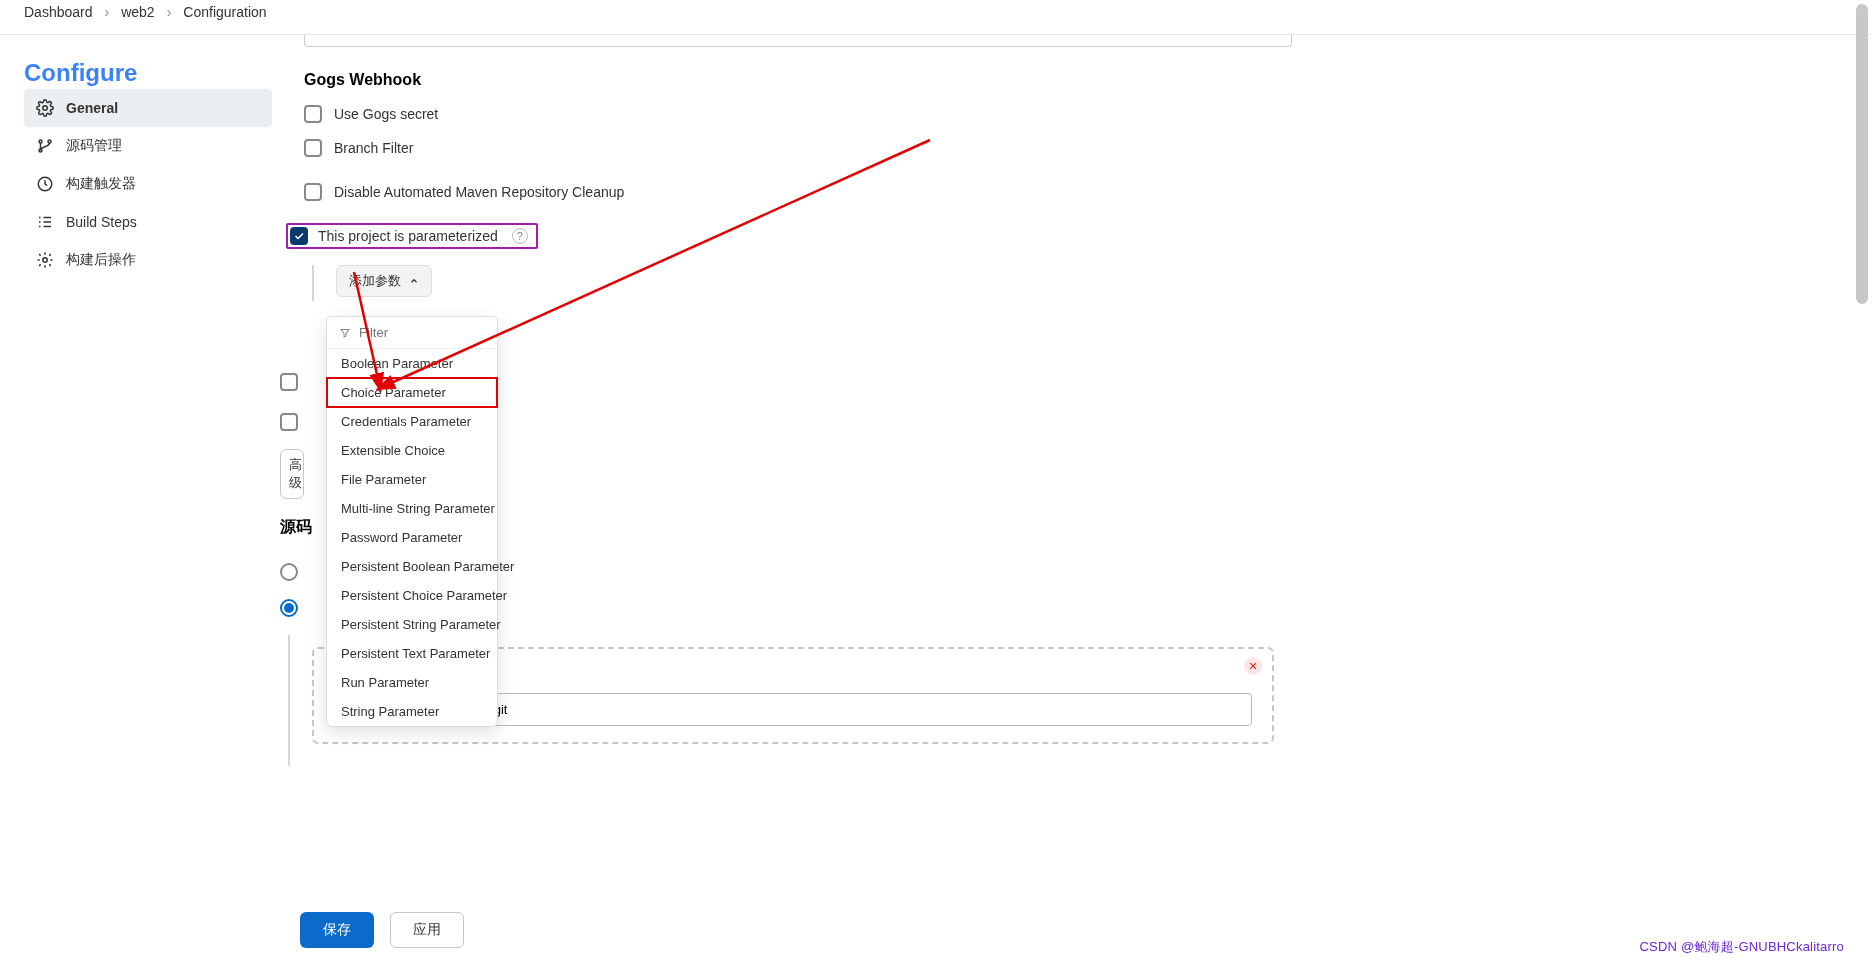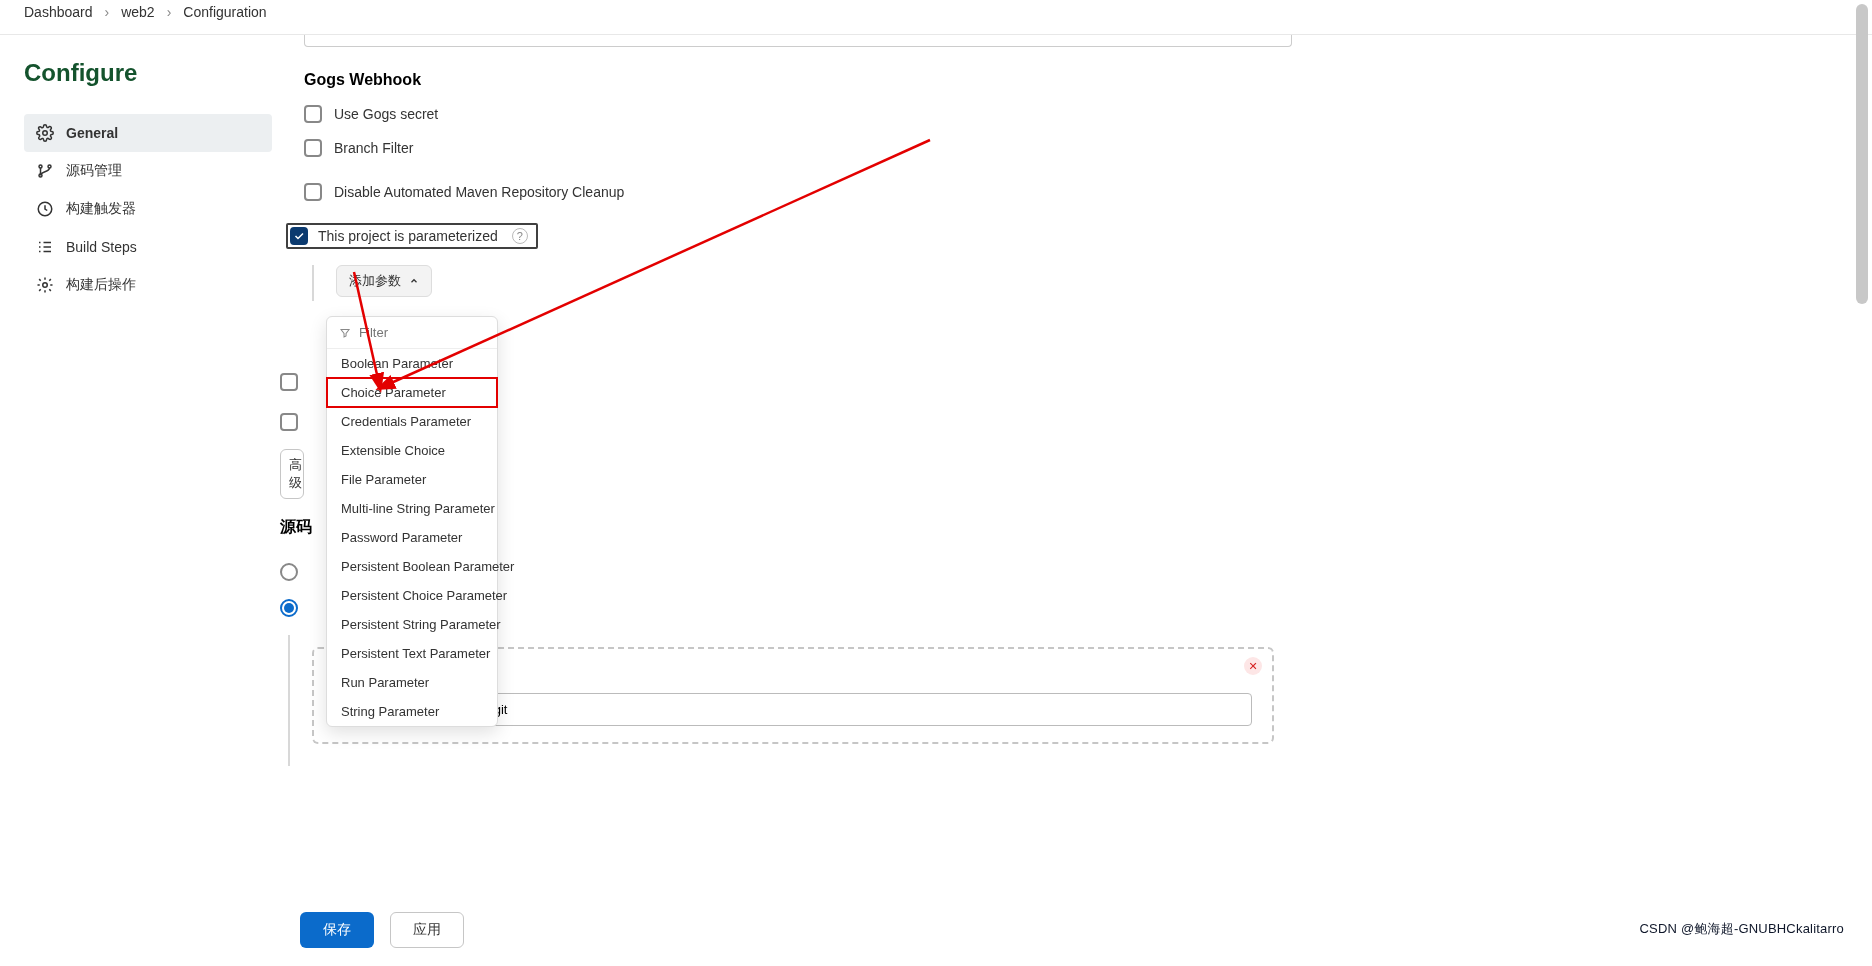--- a/index.html
+++ b/index.html
@@ -6,37 +6,37 @@
 body { font-family: -apple-system, BlinkMacSystemFont, "Segoe UI", Arial, sans-serif; font-size: 14px; color: #333; background: #fff; overflow: hidden; }
 .page { width: 1872px; height: 966px; position: relative; display: flex; flex-direction: column; }
 .scrollbar { position: absolute; right: 4px; top: 4px; width: 12px; height: 300px; background: #c8c8c8; border-radius: 6px; }
 
 .breadcrumb { display: flex; align-items: center; gap: 6px; padding: 4px 24px 14px; font-size: 14px; color: #333; border-bottom: 1px solid #e8e8e8; }
 .breadcrumb a { color: #333; text-decoration: none; }
 .breadcrumb .sep { color: #888; margin: 0 6px; }
 
 .body { display: flex; flex: 1; overflow: hidden; }
 .sidebar { width: 280px; padding: 24px 8px 24px 24px; flex-shrink: 0; }
-.sidebar h1 { font-size: 24px; font-weight: 700; margin-bottom: 27px; color: #14532d; }
+.sidebar h1 { font-size: 24px; font-weight: 700; margin-bottom: 2px; color: #3b82f6; }
 .sidebar-item { display: flex; align-items: center; gap: 12px; padding: 10px 12px; border-radius: 4px; cursor: pointer; color: #333; font-size: 14px; }
 .sidebar-item.active { background: #eceff1; font-weight: 700; }
 .sidebar-item .icon { width: 18px; height: 18px; display: inline-flex; align-items: center; justify-content: center; }
 
 .main { flex: 1; padding: 0 24px 0 24px; position: relative; }
 .empty-box { width: 988px; height: 12px; border: 1px solid #ccc; border-top: none; border-radius: 0 0 4px 4px; margin: 0 0 24px 0; }
 h2.section { font-size: 16px; font-weight: 700; margin: 0 0 16px 0; color: #000; }
 
 .check-row { display: flex; align-items: center; gap: 12px; margin-bottom: 16px; }
 .cbox { width: 18px; height: 18px; border: 2px solid #888; border-radius: 4px; background: #fff; display: inline-flex; align-items: center; justify-content: center; flex-shrink: 0; }
 .cbox.checked { background: #0b3a6f; border-color: #0b3a6f; }
 .cbox.checked svg { stroke: #fff; }
 .check-label { color: #333; }
 .help-q { width: 16px; height: 16px; color: #888; border: 1px solid #bbb; border-radius: 50%; display: inline-flex; align-items: center; justify-content: center; font-size: 11px; margin-left: 4px; }
 
-.highlight-box { border: 2px solid #404040; padding: 2px 8px 2px 2px; display: inline-flex; align-items: center; gap: 10px; border-radius: 2px; }
+.highlight-box { border: 2px solid #a21caf; padding: 2px 8px 2px 2px; display: inline-flex; align-items: center; gap: 10px; border-radius: 2px; }
 .highlight-box .cbox { margin: 0; }
 
 .indent-bar { margin-left: 8px; border-left: 2px solid #d8d8d8; padding-left: 22px; }
 .add-param-btn { display: inline-flex; align-items: center; gap: 8px; padding: 6px 12px; background: #f3f3f3; border: 1px solid #ddd; border-radius: 6px; cursor: pointer; font-size: 13px; margin-bottom: 4px; }
 .add-param-btn svg { width: 10px; height: 10px; }
 
 .dropdown { position: absolute; left: 326px; top: 316px; width: 172px; background: #fff; border: 1px solid #ddd; border-radius: 6px; box-shadow: 0 6px 18px rgba(0,0,0,0.12); z-index: 50; }
 .dropdown .filter { display: flex; align-items: center; gap: 8px; padding: 8px 12px; border-bottom: 1px solid #eee; }
 .dropdown .filter input { border: none; outline: none; width: 100%; font-size: 13px; color: #888; }
 .dropdown .item { padding: 7px 14px; font-size: 13px; cursor: pointer; white-space: nowrap; }
@@ -51,21 +51,21 @@
 .repo-box { margin: 4px 0 0 8px; border-left: 2px solid #d8d8d8; padding: 12px 0 22px 22px; position: relative; }
 .dashed-box { border: 2px dashed #c6c6c6; border-radius: 6px; padding: 16px; width: 962px; position: relative; }
 .dashed-box .close-x { position: absolute; top: 8px; right: 10px; width: 18px; height: 18px; border-radius: 50%; background: #fde6e6; color: #d62020; display: flex; align-items: center; justify-content: center; font-size: 11px; cursor: pointer; }
 .text-input { width: 922px; padding: 8px 10px; border: 1px solid #bbb; border-radius: 4px; font-size: 13px; margin-top: 6px; }
 
 .footer { position: absolute; left: 300px; bottom: 18px; display: flex; gap: 16px; }
 .btn { padding: 8px 22px; border-radius: 6px; font-size: 14px; cursor: pointer; border: 1px solid transparent; }
 .btn.primary { background: #0B6BCB; color: #fff; }
 .btn.secondary { background: #fff; border-color: #c6c6c6; color: #333; }
 
-.watermark { position: absolute; bottom: 28px; right: 28px; font-size: 13px; color: #0f172a; letter-spacing: 0.2px; }
+.watermark { position: absolute; bottom: 10px; right: 28px; font-size: 13px; color: #6d28d9; letter-spacing: 0.2px; }
 .arrow-svg { position: absolute; left: 280px; top: 130px; pointer-events: none; z-index: 60; }
 
 .hidden-check-row { position: absolute; left: 300px; display: flex; align-items: center; gap: 12px; }
 .trunc-btn { position: absolute; display: flex; align-items: center; border: 1px solid #c6c6c6; border-radius: 6px; padding: 6px 8px 6px 0; font-size: 13px; overflow: hidden; }
 </style>
 </head>
 <body>
 
 <div class="page">
   <div class="breadcrumb">

